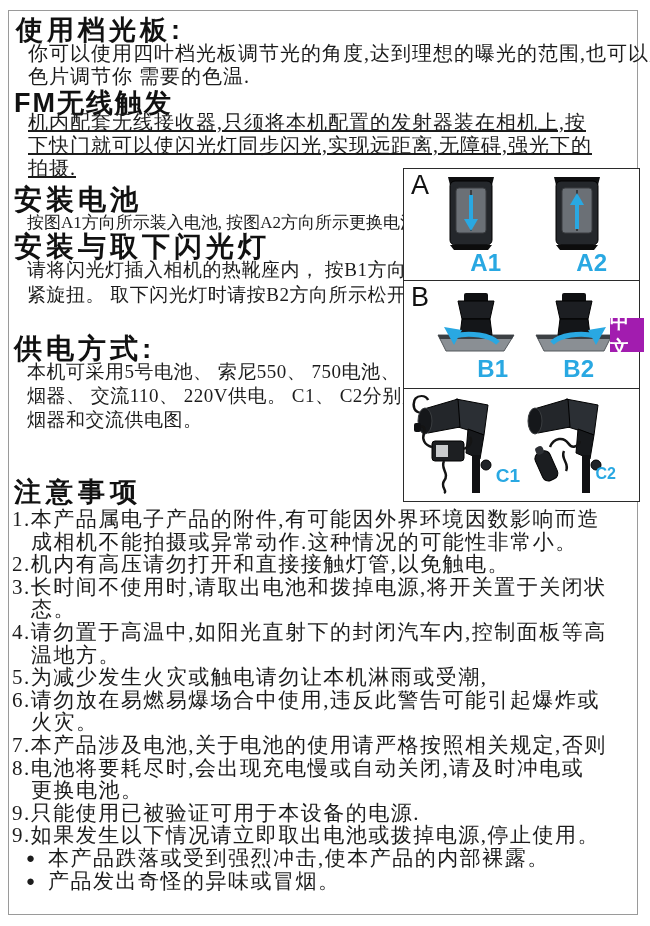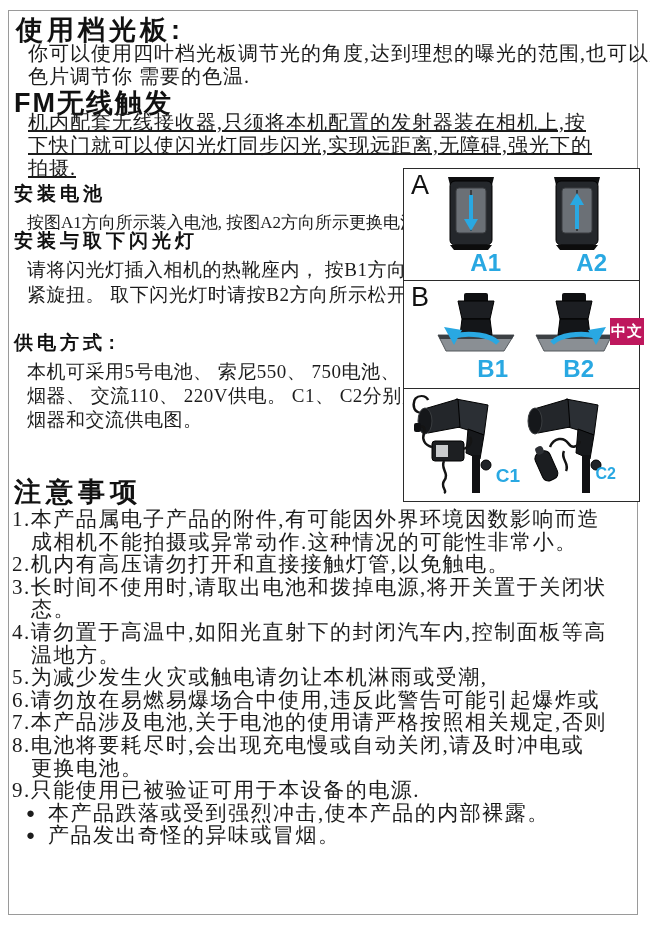--- a/index.html
+++ b/index.html
@@ -3,21 +3,21 @@
 <meta charset="utf-8">
 <style>
   html,body{margin:0;padding:0;background:#ffffff;}
   #page{position:relative;width:650px;height:926px;background:#ffffff;overflow:hidden;
         font-family:"Liberation Serif", serif;color:#1c1c1c;}
   .frame{position:absolute;left:8px;top:10px;width:630px;height:905px;
          border:1px solid #9a9a9a;box-sizing:border-box;}
   h2{margin:0;font-family:"Liberation Sans", sans-serif;font-weight:bold;
      color:#111;letter-spacing:4px;position:absolute;white-space:nowrap;text-align:center;}
   .h-xl{font-size:27px;}
-  .h-lg{font-size:19px;font-family:Liberation Mono, monospace;}
+  .h-lg{font-size:28px;}
   .bodyline{white-space:nowrap;}
   .para{position:absolute;font-size:20px;letter-spacing:1px;line-height:23px;}
   .col{position:absolute;font-size:19px;letter-spacing:0.5px;line-height:25px;}
   .small{font-size:17px;letter-spacing:0;}
   .notes{position:absolute;left:12px;top:508px;width:632px;font-size:21px;
          letter-spacing:1.5px;line-height:22.6px;}
   .li{white-space:nowrap;}
   .li .num{display:inline-block;font-style:normal;}
   .cont{padding-left:19px;}
   .blt{display:inline-block;width:22px;text-align:left;font-size:15px;vertical-align:2px;}
@@ -25,22 +25,22 @@
   
   .figure{position:absolute;left:403px;top:168px;width:237px;height:334px;
           border:1px solid #2b2b2b;box-sizing:border-box;background:#fff;}
   .fpanel{position:relative;width:100%;box-sizing:border-box;border-bottom:1px solid #2b2b2b;}
   .fpanel:last-child{border-bottom:none;}
   .panel-letter{position:absolute;left:7px;top:1px;font-family:"Liberation Sans", sans-serif;
                 font-size:27px;color:#111;}
   .sublabel{position:absolute;font-family:"Liberation Sans", sans-serif;font-weight:bold;
             text-align:right;}
   .blue{color:#29A8E2;}
-  .langtab{position:absolute;left:610px;top:318px;width:34px;height:27px;background:#be185d;
-           color:#fff;font-family:"Liberation Sans", sans-serif;font-size:15px;font-weight:bold;
+  .langtab{position:absolute;left:610px;top:318px;width:34px;height:34px;background:#a21caf;
+           color:#fff;font-family:"Liberation Sans", sans-serif;font-size:19px;font-weight:bold;
            display:flex;align-items:center;justify-content:center;letter-spacing:1px;}
   svg{display:block;}
 </style>
 </head>
 <body>
 
 <div id="page">
   <div class="frame"></div>
 
   <h2 class="h-xl" style="left:16px;top:12px;">使用档光板:</h2>
@@ -183,25 +183,27 @@
 
     <div class="li"><span class="num">3.</span><span>长时间不使用时,请取出电池和拨掉电源,将开关置于关闭状</span></div>
     <div class="li cont">态。</div>
 
     <div class="li"><span class="num">4.</span><span>请勿置于高温中,如阳光直射下的封闭汽车内,控制面板等高</span></div>
     <div class="li cont">温地方。</div>
 
     <div class="li"><span class="num">5.</span><span>为减少发生火灾或触电请勿让本机淋雨或受潮,</span></div>
 
     <div class="li"><span class="num">6.</span><span>请勿放在易燃易爆场合中使用,违反此警告可能引起爆炸或</span></div>
+    <div class="li cont">火灾。</div>
 
     <div class="li"><span class="num">7.</span><span>本产品涉及电池,关于电池的使用请严格按照相关规定,否则</span></div>
 
     <div class="li"><span class="num">8.</span><span>电池将要耗尽时,会出现充电慢或自动关闭,请及时冲电或</span></div>
     <div class="li cont">更换电池。</div>
 
     <div class="li"><span class="num">9.</span><span>只能使用已被验证可用于本设备的电源.</span></div>
 
+    <div class="li"><span class="num">9.</span><span>如果发生以下情况请立即取出电池或拨掉电源,停止使用。</span></div>
 
     <div class="li bullet-row"><span class="blt">●</span><span>本产品跌落或受到强烈冲击,使本产品的内部裸露。</span></div>
     <div class="li bullet-row"><span class="blt">●</span><span>产品发出奇怪的异味或冒烟。</span></div>
   </div>
 </div>
 
 </body></html>

